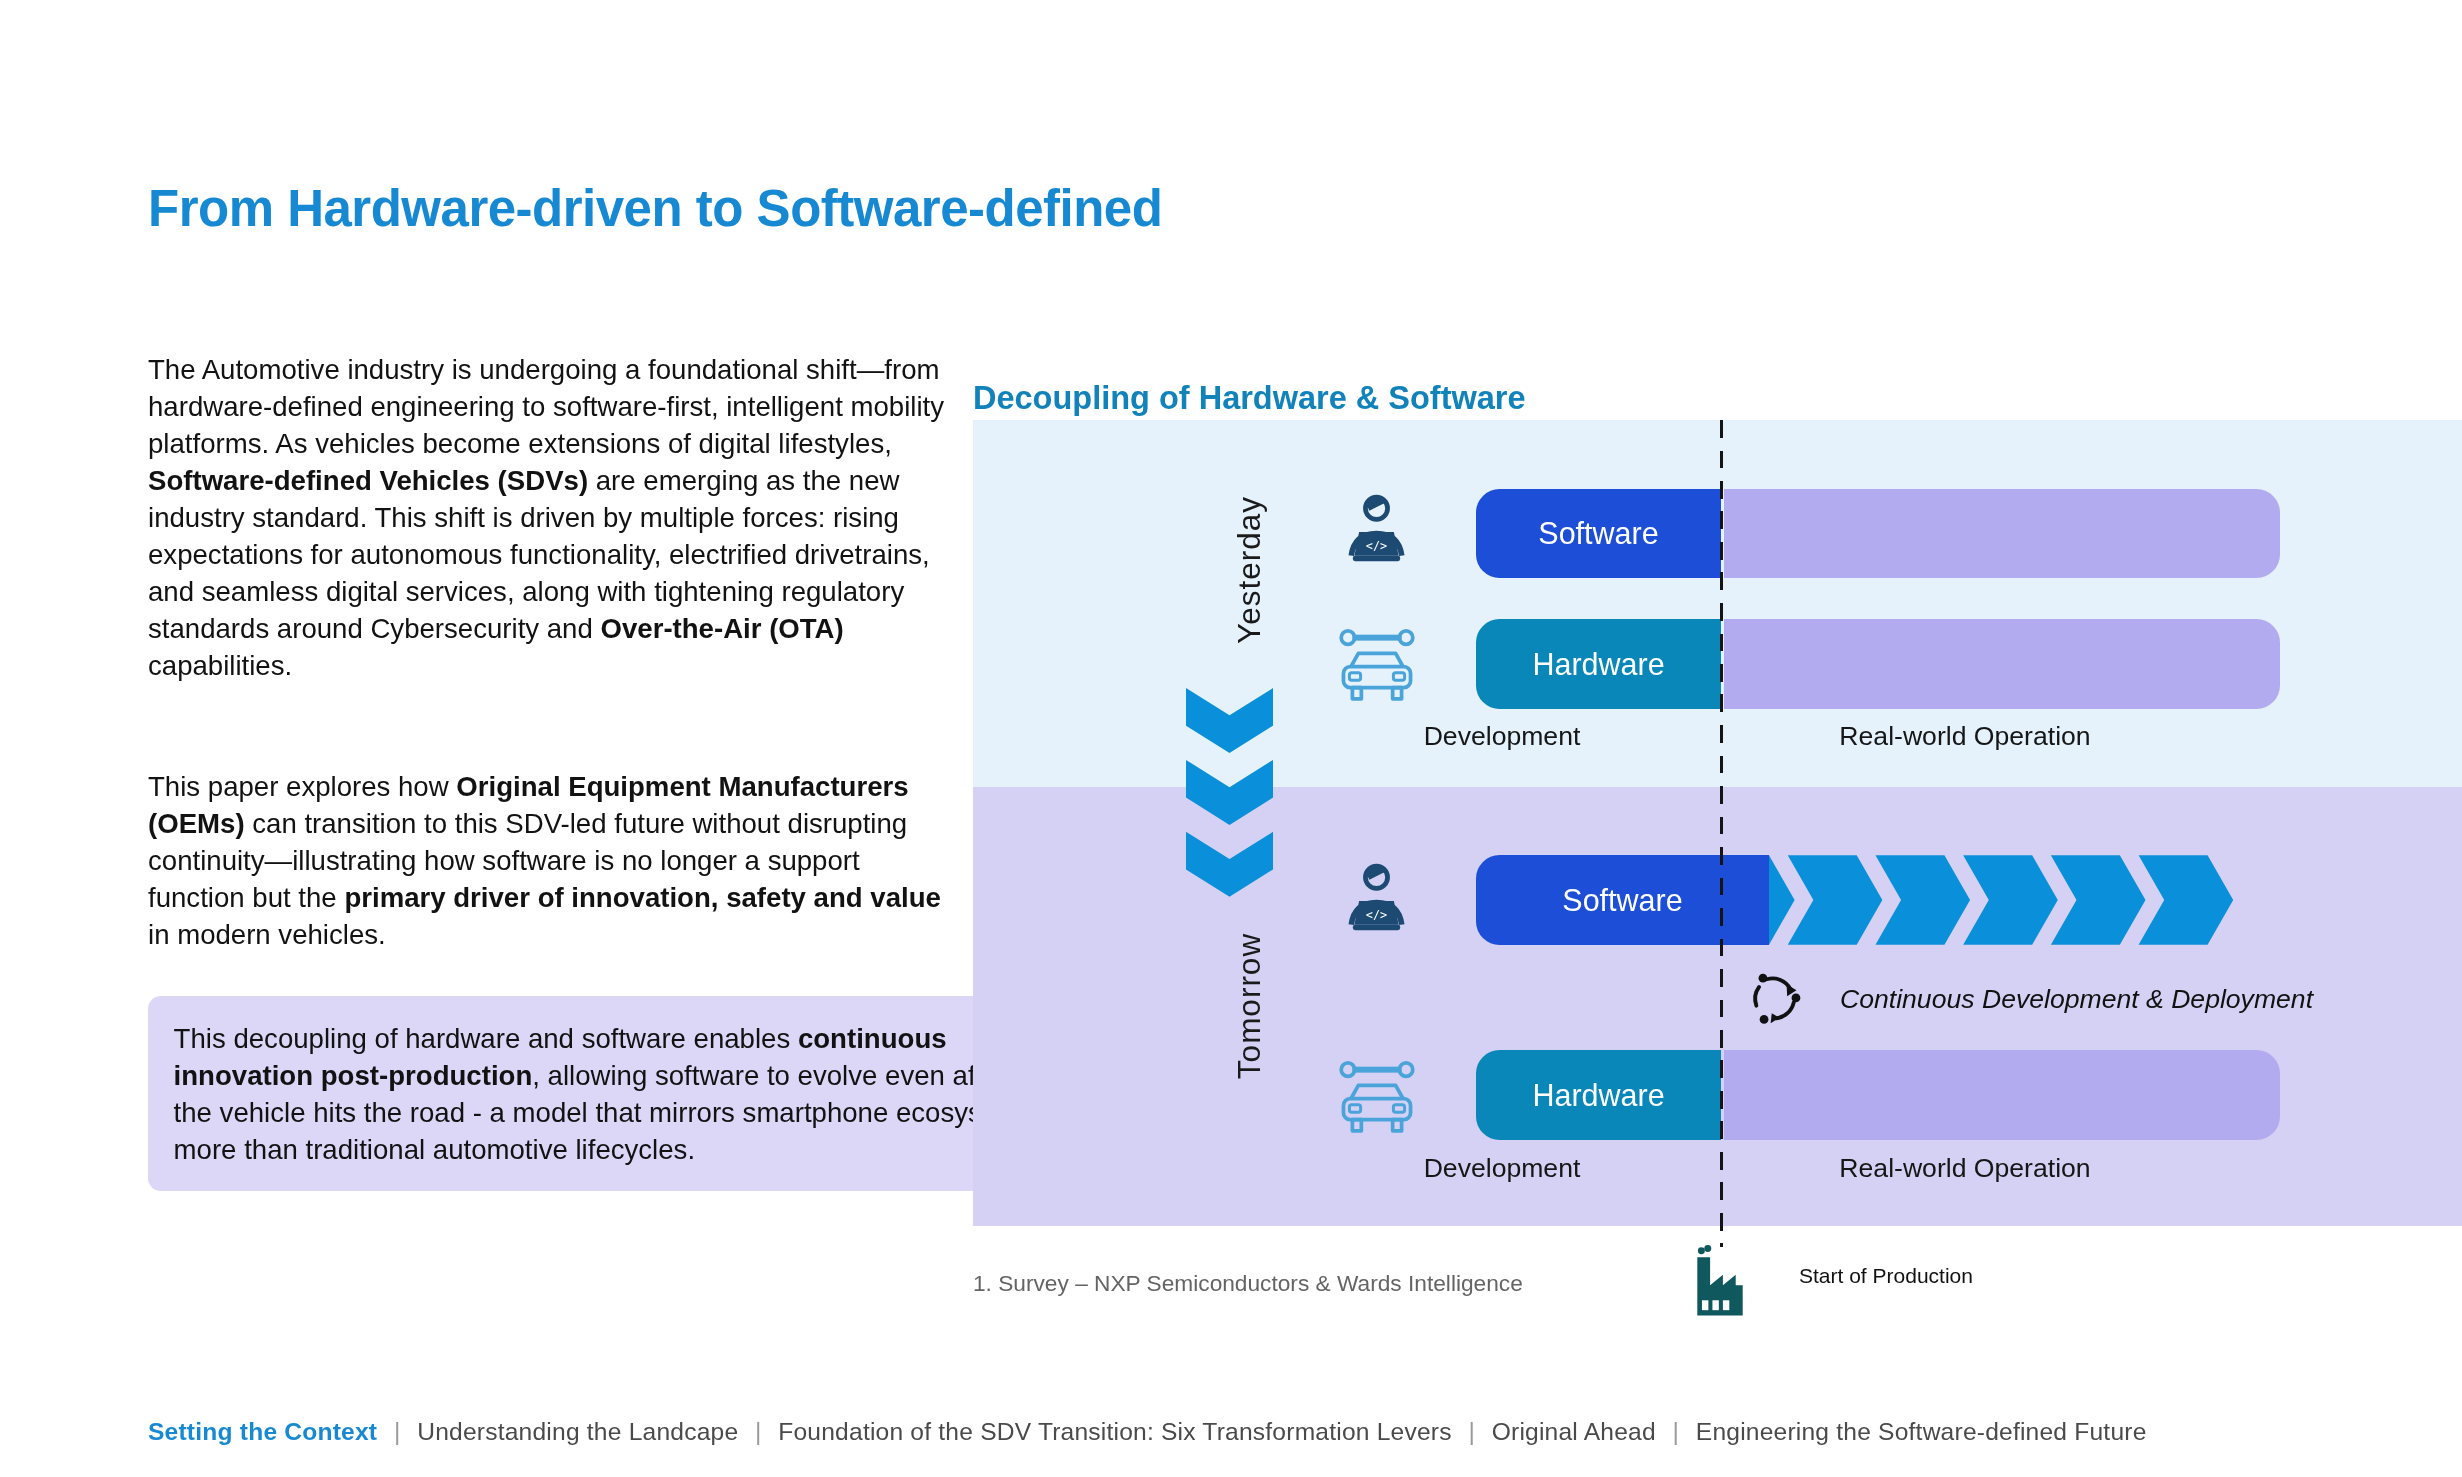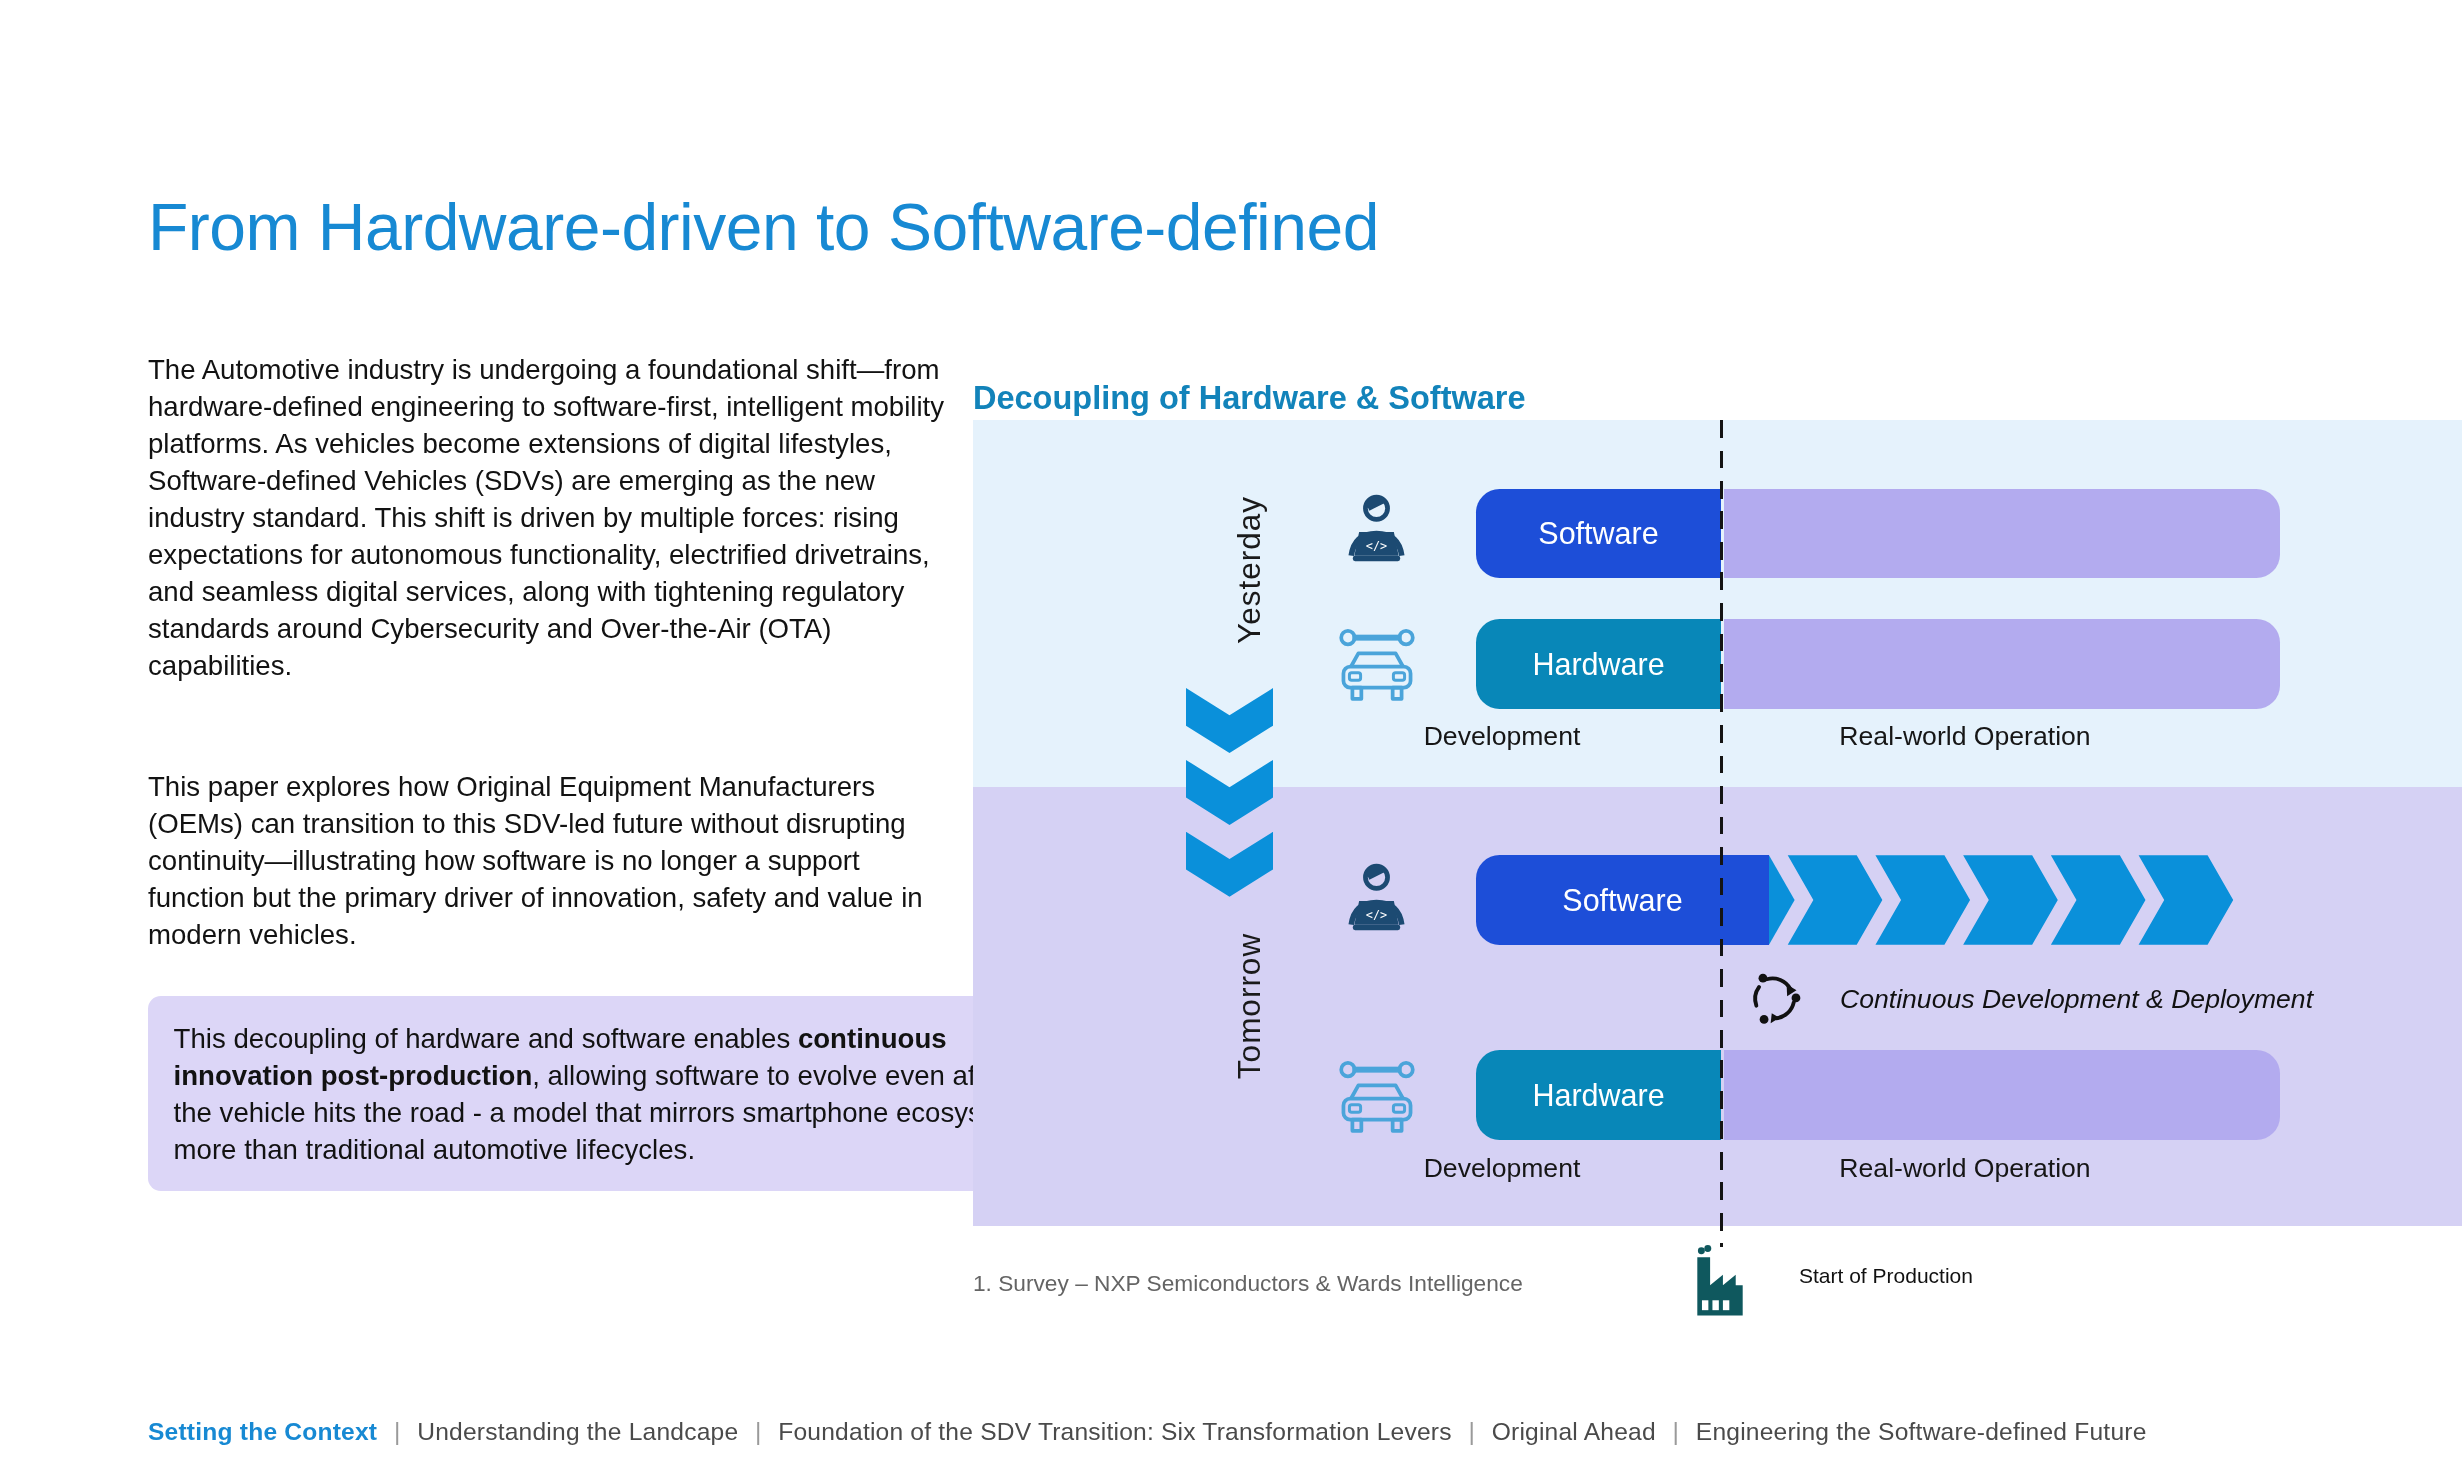--- a/index.html
+++ b/index.html
@@ -1,27 +1,27 @@
 <!DOCTYPE html>
 <html style="font-size:7.9px"><head>
 <meta charset="utf-8">
 <style>
   html,body{margin:0;padding:0;background:#fff;}
   .slide{position:relative;width:2659px;height:1477px;background:#ffffff;overflow:hidden;
          font-family:"Liberation Sans",sans-serif;color:#121212;}
   .abs{position:absolute;}
 
   
-  .page-title{left:148px;top:145px;font-size:66px;font-weight:400;color:#1789d3;letter-spacing:-0.5px;}
+  .page-title{left:148px;top:145px;font-size:51px;font-weight:700;color:#1789d3;letter-spacing:-0.5px;}
 
   
   .body-par{left:148px;width:805px;font-size:27.6px;line-height:37px;color:#121212;margin:0;}
   .p1{top:351px;}
   .p2{top:768px;}
-  .body-par b{font-weight:400;}
+  .body-par b{font-weight:700;}
   .callout{left:148px;top:996px;width:921px;box-sizing:border-box;background:#dcd6f7;
            border-radius:12.8px;padding:23.6px 25.6px;font-size:27.6px;line-height:37px;}
   .callout b{font-weight:700;}
 
   
   .fig-heading{left:973px;top:353px;font-size:32.5px;font-weight:700;color:#1283ba;}
   .panel-era{left:973px;width:1559px;}
   .era-yesterday{top:420px;height:368px;background:#e5f2fc;}
   .era-tomorrow{top:787px;height:439px;background:#d5d1f4;}
 

